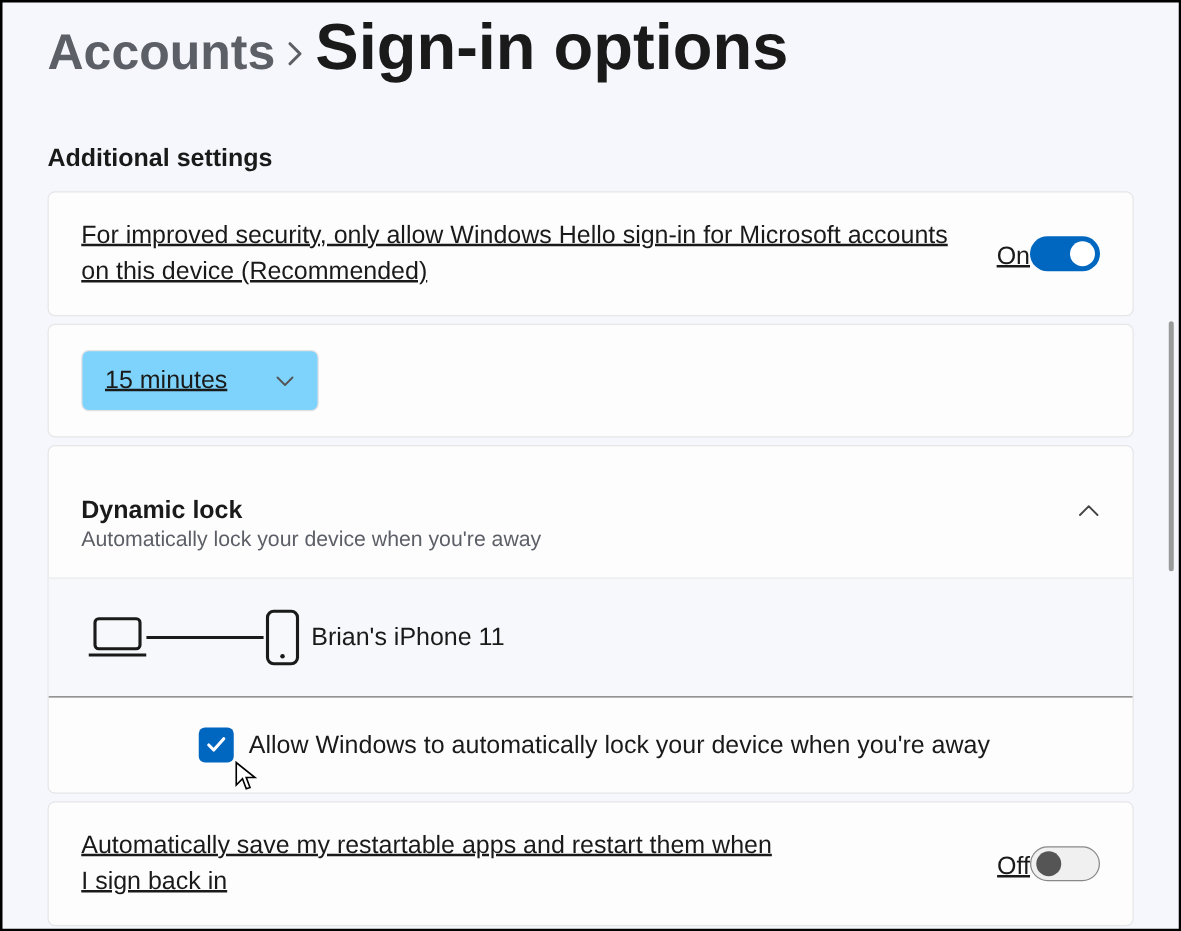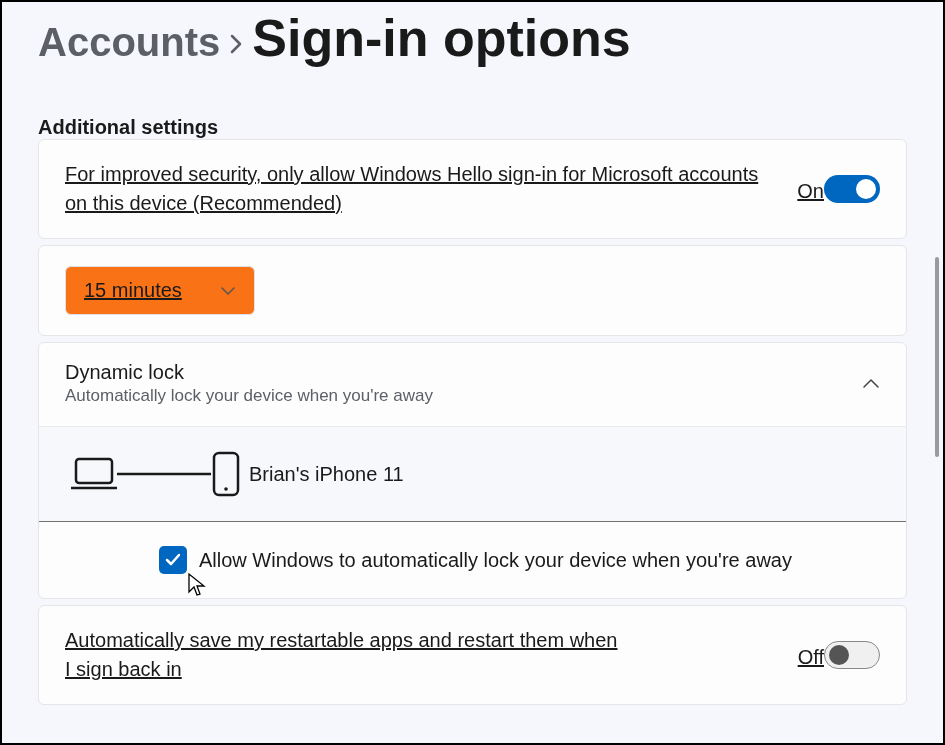--- a/index.html
+++ b/index.html
@@ -32,20 +32,21 @@
     color: #5c5f66;
   }
   .breadcrumb-current {
     font-size: 52px;
     font-weight: 600;
     color: #1a1a1a;
   }
   .section-header {
     font-size: 20px;
     font-weight: 600;
+    margin-bottom: 14px;
   }
   .card {
     background: #fdfdfe;
     border: 1px solid #e6e6e8;
     border-radius: 6px;
     margin-bottom: 6px;
     padding: 20px 26px;
     display: flex;
     align-items: center;
     justify-content: space-between;
@@ -84,21 +85,21 @@
     height: 20px;
     border-radius: 50%;
     top: 4px;
   }
   .toggle.on .knob { background: #fff; right: 4px; }
   .toggle.off .knob { background: #555; left: 4px; top: 2.5px; }
   .dropdown {
     display: flex;
     align-items: center;
     gap: 20px;
-    background: #f97316;
+    background: #7dd3fc;
     border: 1px solid #e1e1e3;
     border-radius: 6px;
     padding: 12px 18px;
     min-width: 190px;
     cursor: pointer;
     font-size: 20px;
     justify-content: space-between;
   }
   .expand-card {
     background: #fdfdfe;
@@ -106,21 +107,21 @@
     border-radius: 6px;
     margin-bottom: 6px;
   }
   .expand-header {
     display: flex;
     align-items: center;
     justify-content: space-between;
     padding: 18px 26px 20px;
     cursor: pointer;
   }
-  .expand-title { font-size: 20px; font-weight: 400; }
+  .expand-title { font-size: 20px; font-weight: 700; margin-top: 22px; }
   .expand-sub { font-size: 17px; color: #5c5f66; margin-top: 2px; }
   .device-row {
     display: flex;
     align-items: center;
     padding: 24px 32px;
     border-top: 1px solid #ececee;
     background: #f6f8fb;
   }
   .device-name { font-size: 20px; margin-left: 8px; }
   .checkbox-row {

